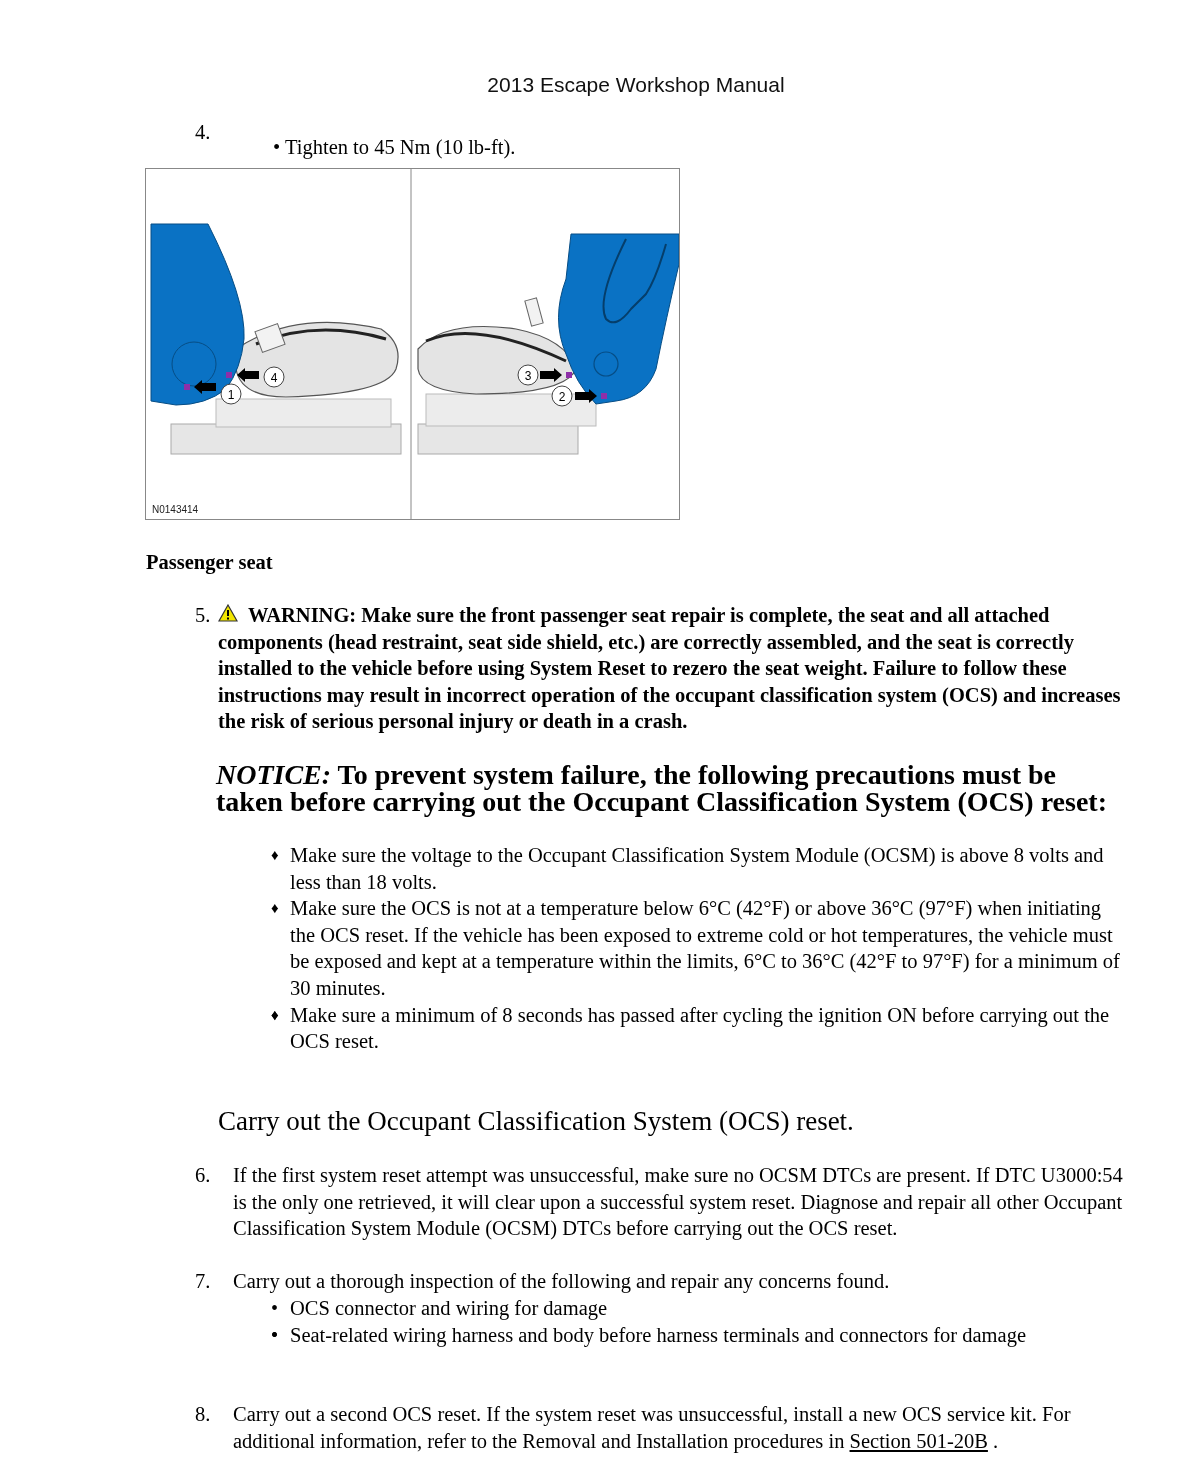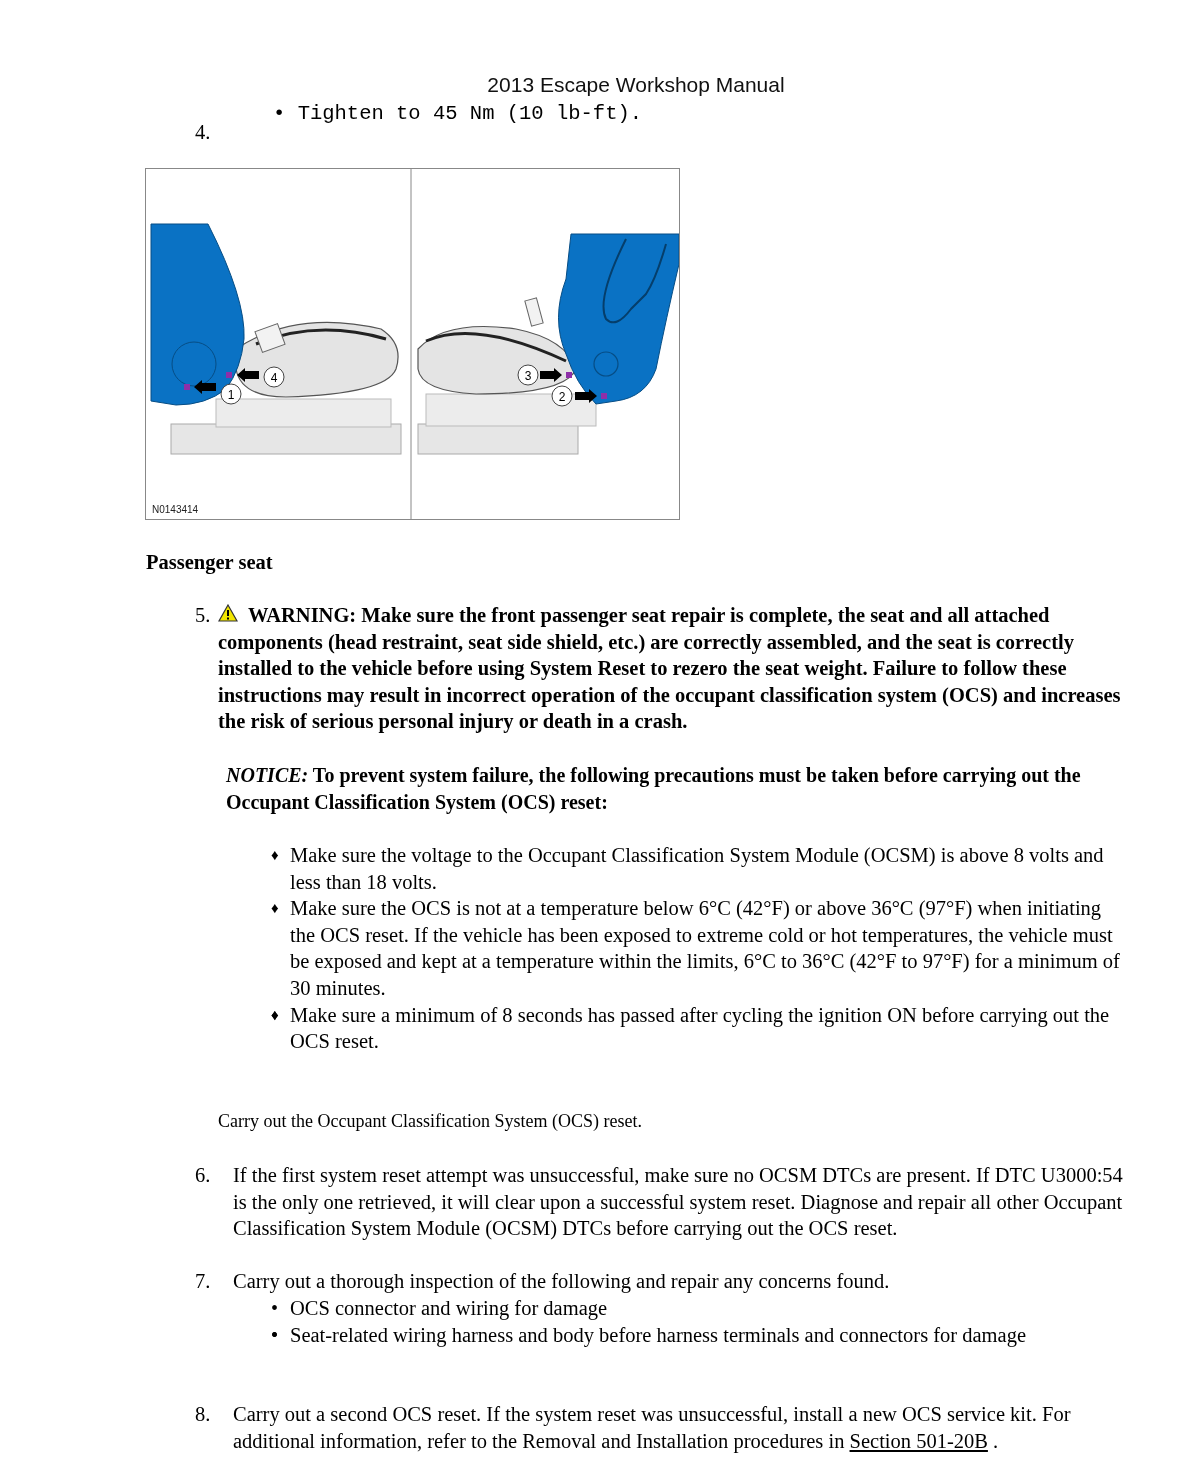--- a/index.html
+++ b/index.html
@@ -1,34 +1,34 @@
 <!DOCTYPE html>
 <html><head>
 <meta charset="utf-8">
 <style>
   html, body { margin:0; padding:0; background:#ffffff; }
   body { width:1200px; height:1470px; position:relative; overflow:hidden; color:#000; font-family:"Liberation Serif", serif; }
   .hdr { position:absolute; left:0; width:1272px; top:73px; text-align:center; font-family:"Liberation Sans", sans-serif; font-size:21px; color:#111; }
   .t { position:absolute; font-size:20.5px; line-height:26.6px; white-space:nowrap; }
   .i { font-style:italic; }
   .step4num { left:195px; top:119px; }
-  .step4txt { left:273px; top:101px;font-family:Liberation Mono, monospace; }
+  .step4txt { left:273px; top:134px; }
   .figure { position:absolute; left:145px; top:168px; width:533px; height:350px; border:1px solid #888; background:#fff; overflow:hidden; }
   .figure svg { position:absolute; left:0; top:0; }
   .figid { position:absolute; left:6px; bottom:4px; font-family:"Liberation Sans", sans-serif; font-size:10px; color:#222; }
   .section-title { left:146px; top:549px; font-weight:bold;text-align:right; }
   .warn-block { position:absolute; left:195px; top:602px; width:940px; font-size:20.5px; line-height:26.6px; font-weight:bold; }
   .warn-num { position:absolute; left:0; top:0; font-weight:normal; }
   .warn-icon { position:absolute; left:23px; top:2px; width:20px; height:18px; }
   .warn-text { position:absolute; left:23px; top:0; width:915px; text-indent:30px; }
-  .notice-block { position:absolute; left:226px; top:762px; width:910px; font-size:20px; line-height:26.6px; font-weight:bold; }
+  .notice-block { position:absolute; left:216px; top:762px; width:910px; font-size:28px; line-height:26.6px; font-weight:bold; }
   .bullets { position:absolute; left:271px; width:860px; font-size:20.5px; line-height:26.6px; }
   .bullet { position:relative; padding-left:19px; }
   .bullet .glyph { position:absolute; left:0; top:0; font-size:15px; }
-  .para { position:absolute; font-size:18px; line-height:26.6px; }
+  .para { position:absolute; font-size:27px; line-height:26.6px; }
   .numbered { position:absolute; left:195px; width:940px; font-size:20.5px; line-height:26.6px; }
   .numbered .n { position:absolute; left:0; top:0; }
   .numbered .body { margin-left:38px; }
   a.link { color:#000; text-decoration:underline; }
 </style>
 </head>
 <body>
 
 <div class="hdr">2013 Escape Workshop Manual</div>
 

